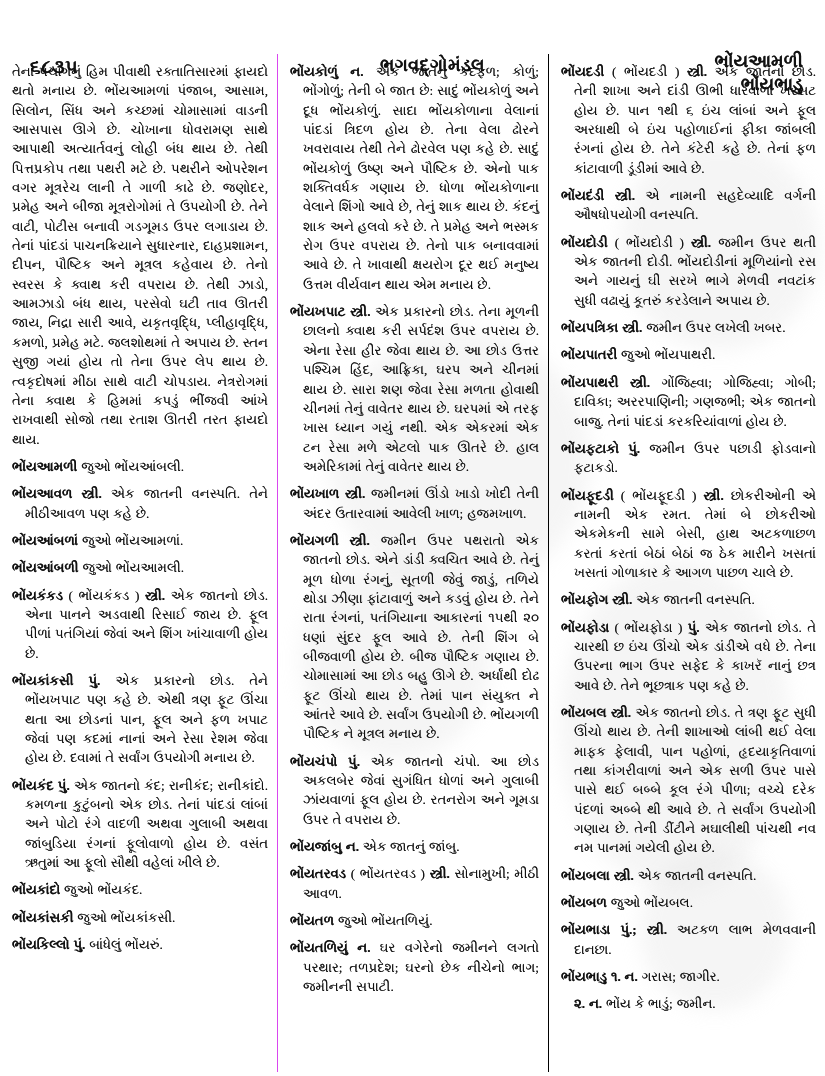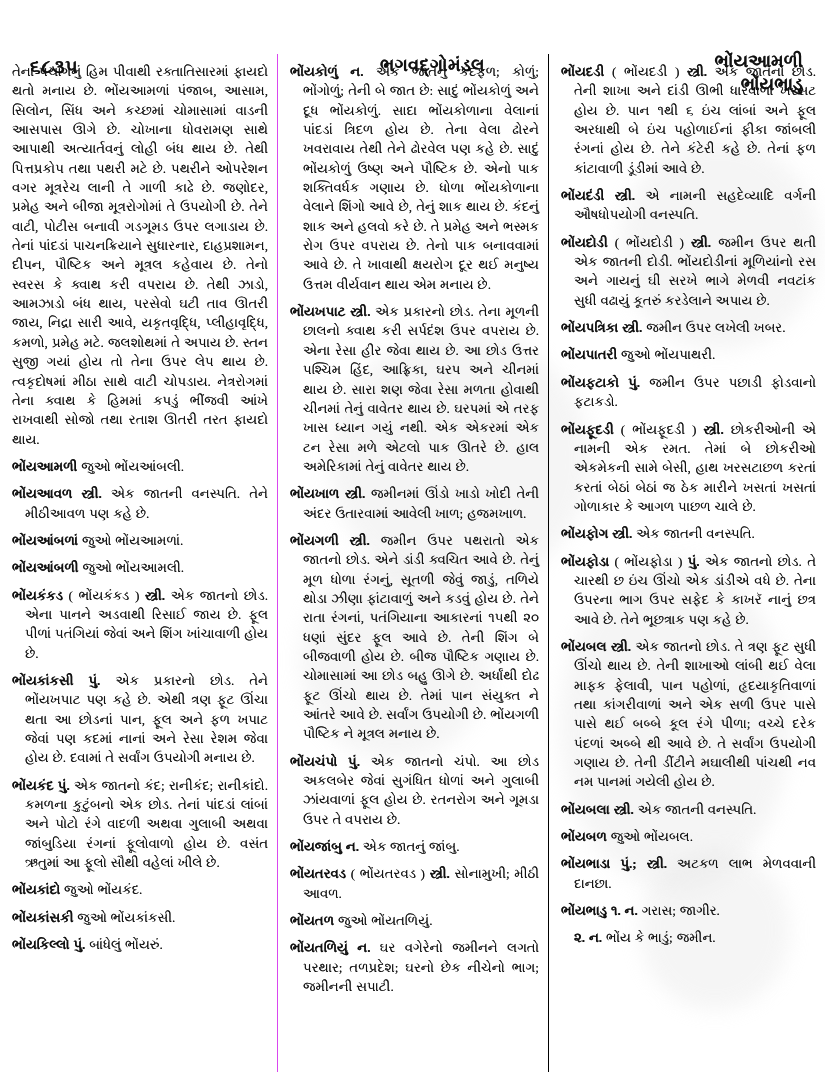--- a/index.html
+++ b/index.html
@@ -121,22 +121,23 @@
         <p class="entry"><span class="hw">ભોંયતરવડ</span> <span>( ભોંયતરવડ )</span> <span class="pos">સ્ત્રી.</span> <span>સોનામુખી; મીઠી આવળ.</span></p>
         <p class="entry"><span class="hw">ભોંયતળ</span> <span>જુઓ ભોંયતળિયું.</span></p>
         <p class="entry"><span class="hw">ભોંયતળિયું</span> <span class="pos">ન.</span> <span>ઘર વગેરેનો જમીનને લગતો પરથાર; તળપ્રદેશ; ઘરનો છેક નીચેનો ભાગ; જમીનની સપાટી.</span></p>
       </div>
     <div class="col col-3">
         <p class="entry"><span class="hw">ભોંયદડી</span> <span>( ભોંયદડી )</span> <span class="pos">સ્ત્રી.</span> <span>એક જાતનો છોડ. તેની શાખા અને દાંડી ઊભી ધારવાળાં ખરસટ હોય છે. પાન ૧થી ૬ ઇંચ લાંબાં અને ફૂલ અરધાથી બે ઇંચ પહોળાઈનાં ફીકા જાંબલી રંગનાં હોય છે. તેને કંટેરી કહે છે. તેનાં ફળ કાંટાવાળી ડૂંડીમાં આવે છે.</span></p>
         <p class="entry"><span class="hw">ભોંયદંડી</span> <span class="pos">સ્ત્રી.</span> <span>એ નામની સહદેવ્યાદિ વર્ગની ઔષધોપયોગી વનસ્પતિ.</span></p>
         <p class="entry"><span class="hw">ભોંયદોડી</span> <span>( ભોંયદોડી )</span> <span class="pos">સ્ત્રી.</span> <span>જમીન ઉપર થતી એક જાતની દોડી. ભોંયદોડીનાં મૂળિયાંનો રસ અને ગાયનું ઘી સરખે ભાગે મેળવી નવટાંક સુધી વઢાયું કૂતરું કરડેલાને અપાય છે.</span></p>
         <p class="entry"><span class="hw">ભોંયપત્રિકા</span> <span class="pos">સ્ત્રી.</span> <span>જમીન ઉપર લખેલી ખબર.</span></p>
         <p class="entry"><span class="hw">ભોંયપાતરી</span> <span>જુઓ ભોંયપાથરી.</span></p>
+        <p class="entry"><span class="hw">ભોંયપાથરી</span> <span class="pos">સ્ત્રી.</span> <span>ગોંજિહ્વા; ગોજિહ્વા; ગોબી; દાવિકા; અરરપાણિની; ગણજભી; એક જાતનો બાજુ. તેનાં પાંદડાં કરકરિયાંવાળાં હોય છે.</span></p>
         <p class="entry"><span class="hw">ભોંયફટાકો</span> <span class="pos">પું.</span> <span>જમીન ઉપર પછાડી ફોડવાનો ફટાકડો.</span></p>
-        <p class="entry"><span class="hw">ભોંયફૂદડી</span> <span>( ભોંયફૂદડી )</span> <span class="pos">સ્ત્રી.</span> <span>છોકરીઓની એ નામની એક રમત. તેમાં બે છોકરીઓ એકમેકની સામે બેસી, હાથ ખરસટાછળ કરતાં કરતાં બેઠાં બેઠાં જ ઠેક મારીને ખસતાં ખસતાં ગોળાકાર કે આગળ પાછળ ચાલે છે.</span></p>
+        <p class="entry"><span class="hw">ભોંયફૂદડી</span> <span>( ભોંયફૂદડી )</span> <span class="pos">સ્ત્રી.</span> <span>છોકરીઓની એ નામની એક રમત. તેમાં બે છોકરીઓ એકમેકની સામે બેસી, હાથ અટકળાછળ કરતાં કરતાં બેઠાં બેઠાં જ ઠેક મારીને ખસતાં ખસતાં ગોળાકાર કે આગળ પાછળ ચાલે છે.</span></p>
         <p class="entry"><span class="hw">ભોંયફોગ</span> <span class="pos">સ્ત્રી.</span> <span>એક જાતની વનસ્પતિ.</span></p>
         <p class="entry"><span class="hw">ભોંયફોડા</span> <span>( ભોંયફોડા )</span> <span class="pos">પું.</span> <span>એક જાતનો છોડ. તે ચારથી છ ઇંચ ઊંચો એક ડાંડીએ વધે છે. તેના ઉપરના ભાગ ઉપર સફેદ કે કાખરૅ નાનું છત્ર આવે છે. તેને ભૂછત્રાક પણ કહે છે.</span></p>
         <p class="entry"><span class="hw">ભોંયબલ</span> <span class="pos">સ્ત્રી.</span> <span>એક જાતનો છોડ. તે ત્રણ ફૂટ સુધી ઊંચો થાય છે. તેની શાખાઓ લાંબી થઈ વેલા માફક ફેલાવી, પાન પહોળાં, હૃદયાકૃતિવાળાં તથા કાંગરીવાળાં અને એક સળી ઉપર પાસે પાસે થઈ બબ્બે કૂલ રંગે પીળા; વચ્ચે દરેક પંદળાં અબ્બે થી આવે છે. તે સર્વાંગ ઉપયોગી ગણાય છે. તેની ડીંટીને મઘાલીથી પાંચથી નવ નમ પાનમાં ગયેલી હોય છે.</span></p>
         <p class="entry"><span class="hw">ભોંયબલા</span> <span class="pos">સ્ત્રી.</span> <span>એક જાતની વનસ્પતિ.</span></p>
         <p class="entry"><span class="hw">ભોંયબળ</span> <span>જુઓ ભોંયબલ.</span></p>
         <p class="entry"><span class="hw">ભોંયભાડા</span> <span class="pos">પું.; સ્ત્રી.</span> <span>અટકળ લાભ મેળવવાની દાનછા.</span></p>
         <p class="entry"><span class="hw">ભોંયભાડુ</span> <span class="num">૧.</span> <span class="pos">ન.</span> <span>ગરાસ; જાગીર.</span></p>
         <p class="entry cont" style="padding-left: 13px; text-indent: 0px; font-family: Liberation Serif, serif;"><span class="num">૨.</span> <span class="pos">ન.</span> <span>ભોંય કે ભાડું; જમીન.</span></p>
       </div>
   </div>

